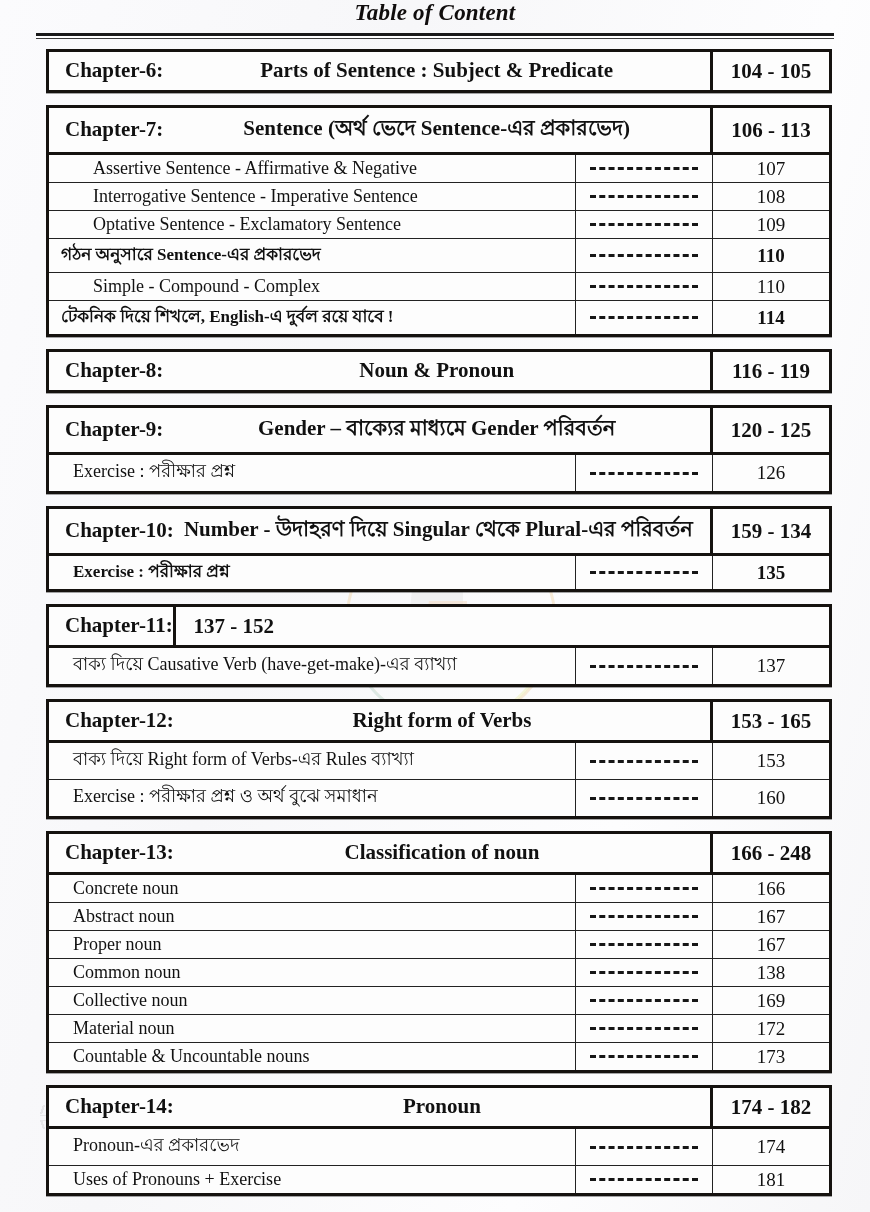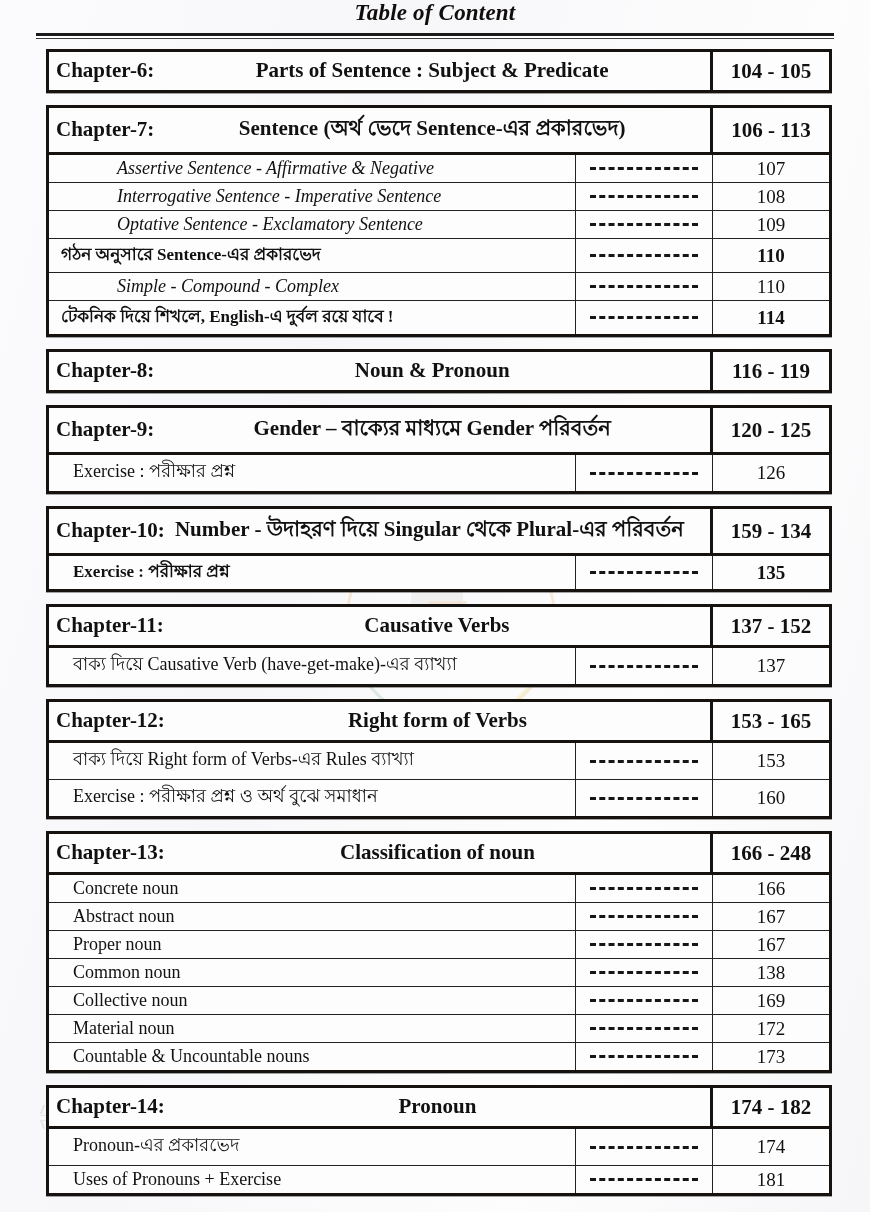--- a/index.html
+++ b/index.html
@@ -79,21 +79,21 @@
   
   .chrow {
     border-bottom: 3px solid #15120f;
     min-height: 38px;
   }
   .block > .chrow:last-child { border-bottom: none; }
 
   .ch-label {
     font-weight: bold;
     font-size: 21px;
-    padding: 4px 0 5px 7px;
+    padding: 4px 0 5px 16px;
     white-space: nowrap;
     display: flex;
     align-items: center;
   }
   .ch-title {
     flex: 1 1 auto;
     font-weight: bold;
     font-size: 21px;
     text-align: center;
     padding: 4px 6px 5px 6px;
@@ -129,21 +129,21 @@
 
   .sub-text {
     flex: 1 1 auto;
     font-size: 18px;
     padding: 2px 8px 3px 12px;
     display: flex;
     align-items: center;
     white-space: nowrap;
     overflow: hidden;
   }
-  .sub-text.indent { padding-left: 68px; font-style: italic; }
+  .sub-text.indent { padding-left: 44px; }
   .sub-text.indent-sm { padding-left: 24px; }
   .sub-text.bn-bold { font-weight: bold; font-size: 17px; }
 
   .sub-dash {
     flex: 0 0 136px;
     border-left: 1.5px solid #222;
     display: flex;
     align-items: center;
     justify-content: center;
   }
@@ -325,21 +325,20 @@
           <div class="sub-text indent-sm bn-bold">Exercise : পরীক্ষার প্রশ্ন</div>
           <div class="sub-dash" title="-------------">
             <div class="dashline"></div>
           </div>
           <div class="sub-page bold">135</div>
         </div>
       </div>
       <div class="block">
         <div class="row chrow">
           <div class="ch-label">Chapter-11:</div>
-          <div class="ch-title">Causative Verbs</div>
           <div class="ch-pages">137 - 152</div>
         </div>
         <div class="row subrow">
           <div class="sub-text indent-sm">বাক্য দিয়ে Causative Verb (have-get-make)-এর ব্যাখ্যা</div>
           <div class="sub-dash" title="-------------">
             <div class="dashline"></div>
           </div>
           <div class="sub-page">137</div>
         </div>
       </div>

